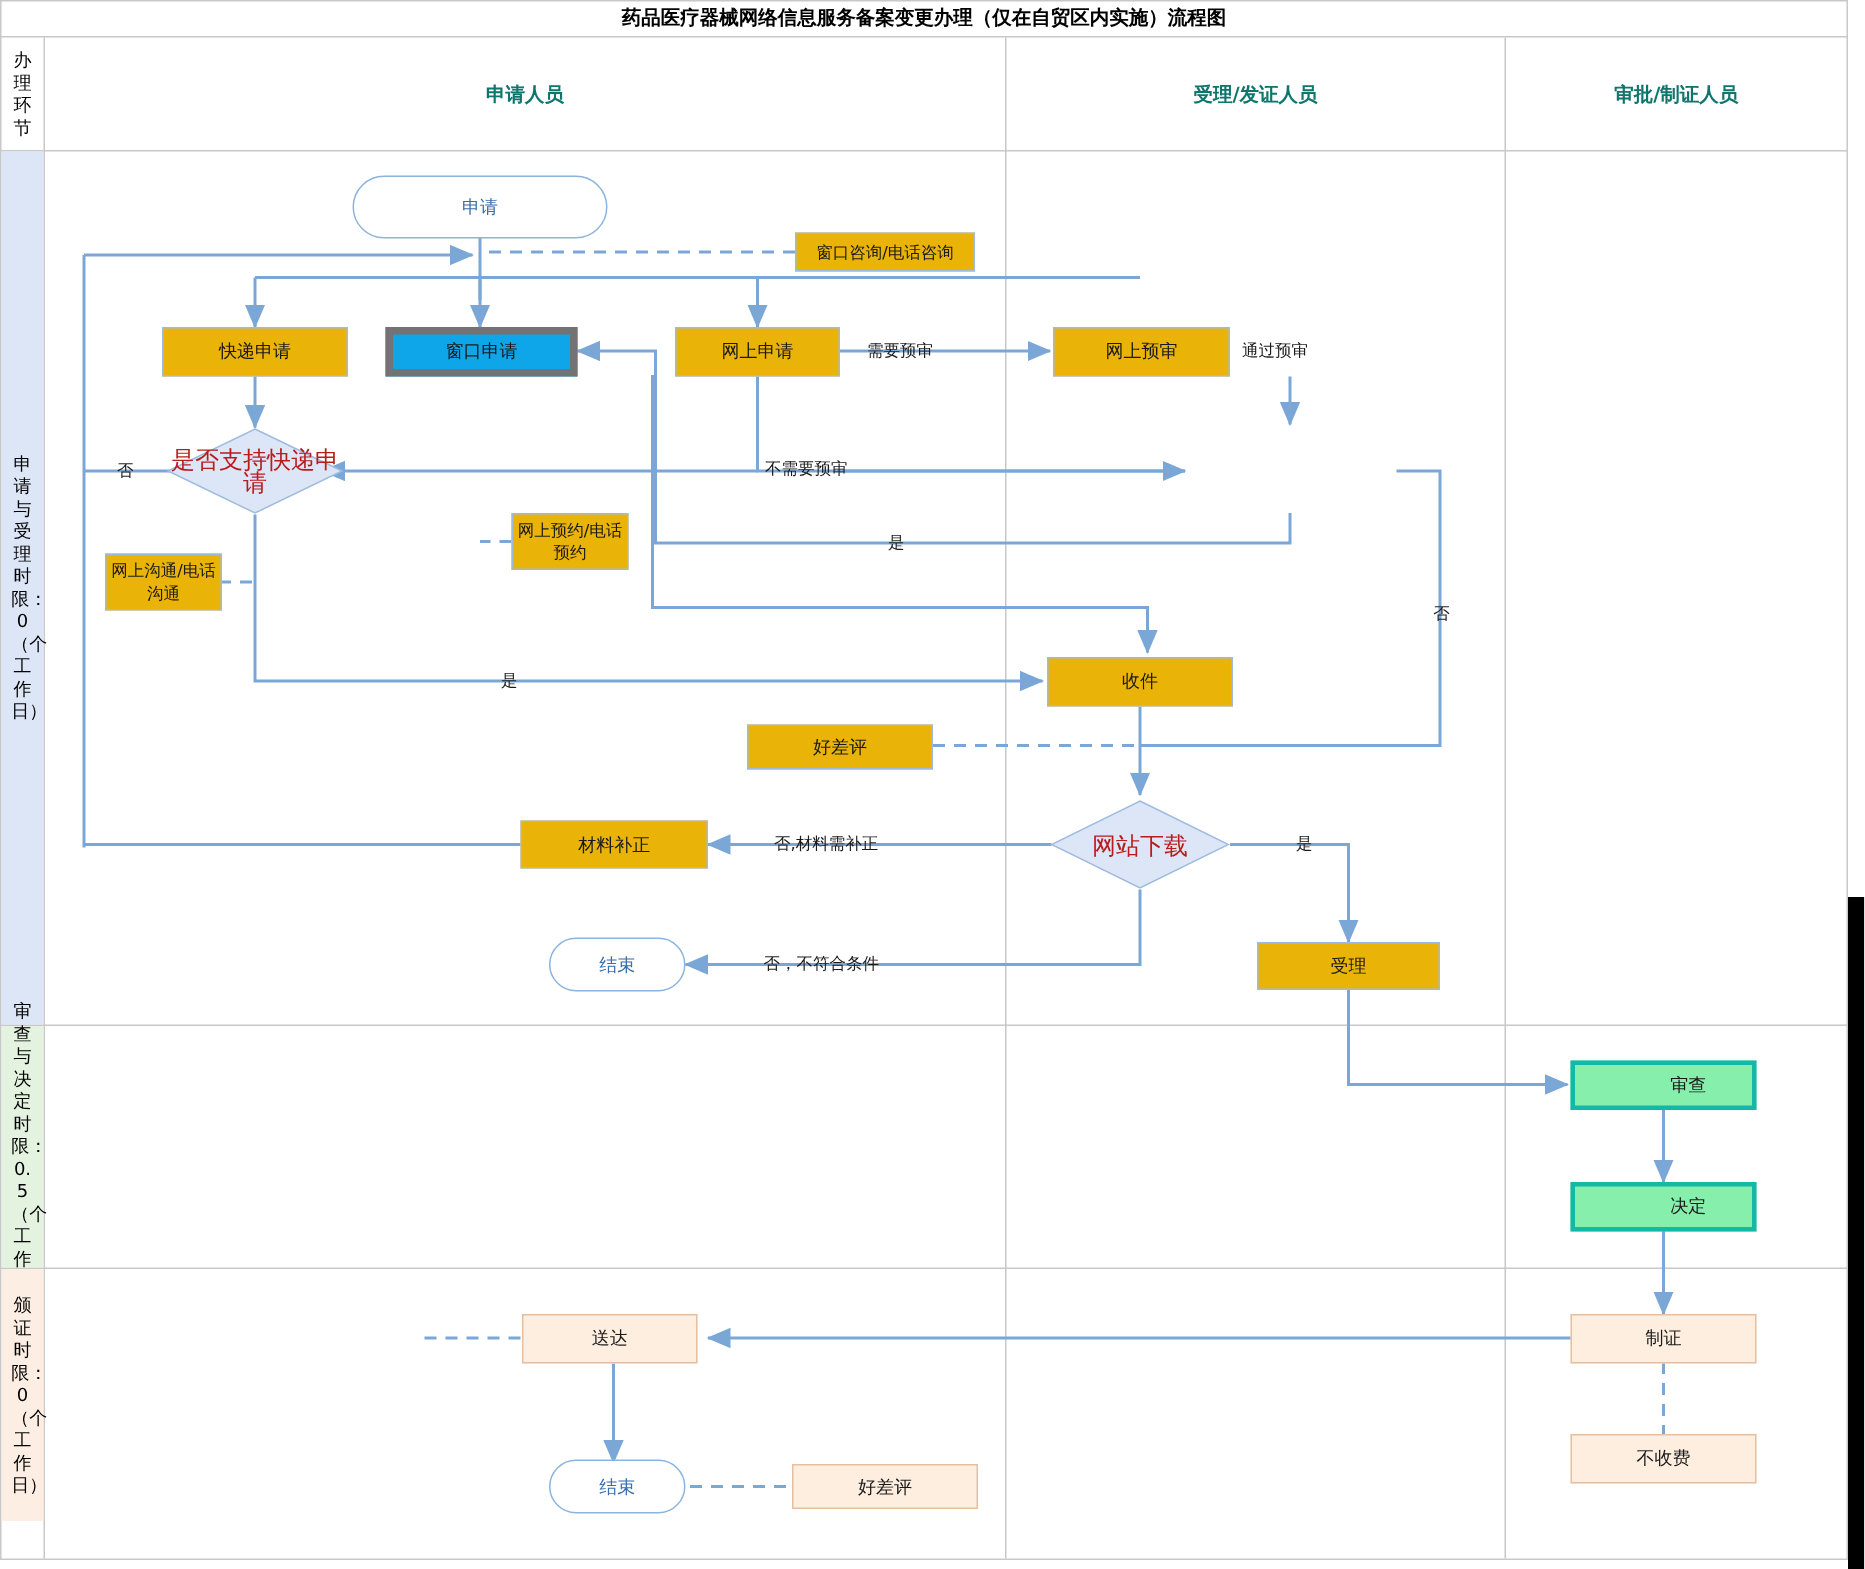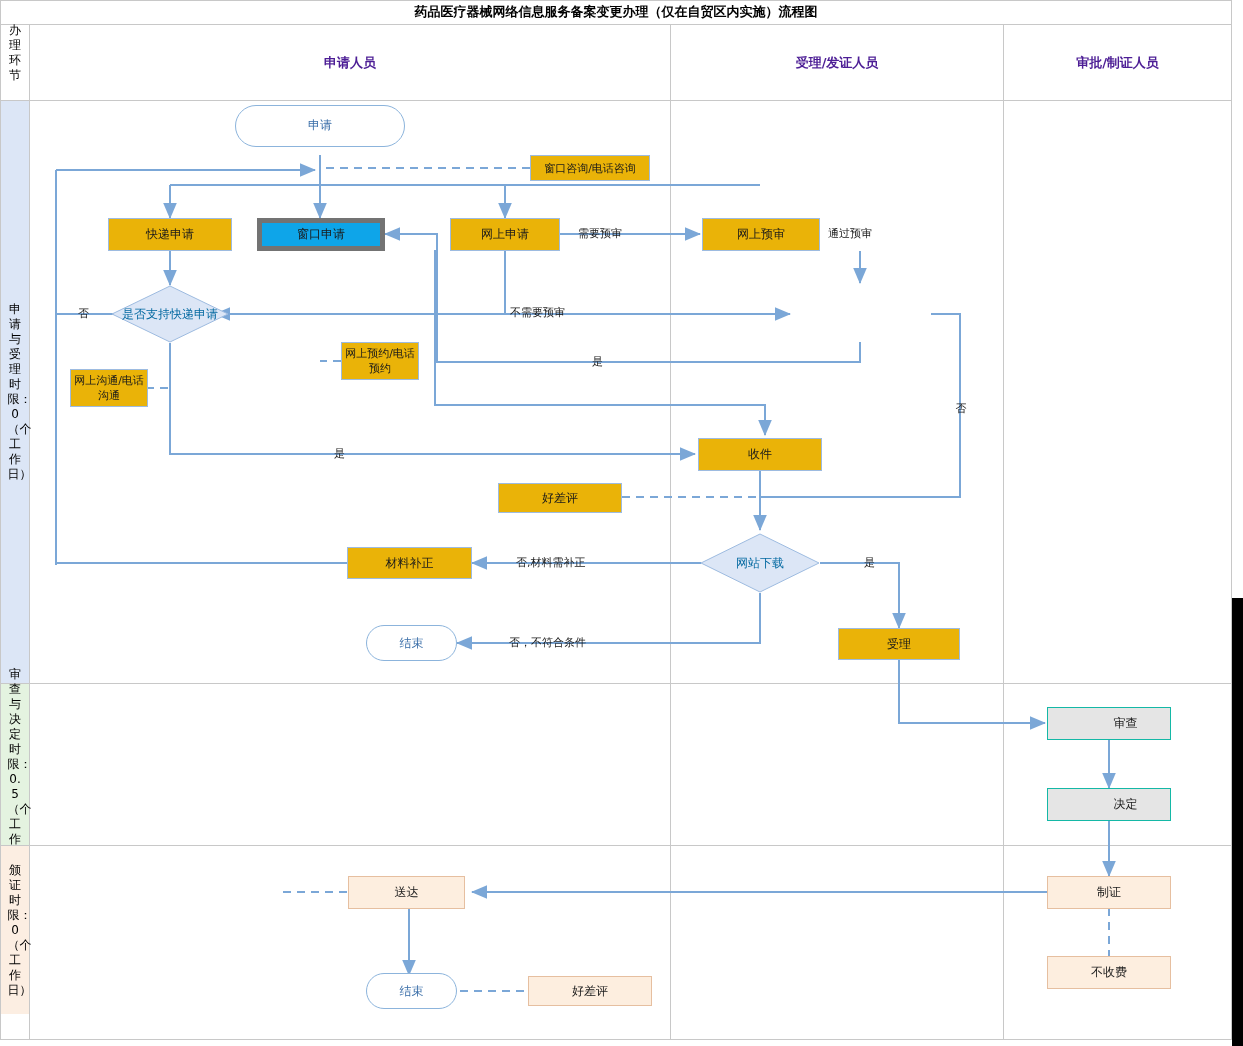--- a/index.html
+++ b/index.html
@@ -7,37 +7,37 @@
   #page{position:relative;width:1243px;height:1046px;overflow:hidden;background:#fff;}
 
   
   .frame{position:absolute;left:0;top:0;width:1232px;height:1040px;border:1px solid #c8c8c8;box-sizing:border-box;}
   .title-bar{position:absolute;left:0;top:0;width:1232px;height:25px;border-bottom:1px solid #c8c8c8;box-sizing:border-box;
              display:flex;align-items:center;justify-content:center;font-size:13px;font-weight:bold;color:#000;}
   .hdr-row{position:absolute;left:0;top:25px;width:1232px;height:76px;border-bottom:1px solid #c8c8c8;box-sizing:border-box;}
   .vline{position:absolute;top:25px;width:1px;background:#c8c8c8;}
   .hline{position:absolute;left:0;width:1232px;height:1px;background:#c8c8c8;}
   .hdr-cell{position:absolute;top:25px;height:75px;display:flex;align-items:center;justify-content:center;
-            font-size:13px;font-weight:bold;color:#4c1d95;}
+            font-size:13px;font-weight:bold;color:#0f766e;}
   .sidecell{position:absolute;left:1px;width:28px;display:flex;align-items:center;justify-content:center;
             font-size:12px;line-height:15px;color:#000;writing-mode:horizontal-tb;text-align:center;box-sizing:border-box;}
   .sidecell span{display:block;width:15px;word-break:break-all;}
 
   
   .node{position:absolute;box-sizing:border-box;display:flex;align-items:center;justify-content:center;
         text-align:center;font-size:12px;line-height:15px;color:#1a1a1a;}
   .rect-b{background:#eab308;border:1px solid #9dbbe0;}
   .rect-b2{background:#0ea5e9;border:5px solid #737373;}
-  .rect-g{background:#e5e5e5;border:1px solid #14b8a6;padding-left:33px;}
+  .rect-g{background:#86efac;border:3px solid #14b8a6;padding-left:33px;}
   .rect-o{background:#fdeedf;border:1px solid #e6bfa0;}
   .term{background:#fff;border:1.5px solid #8cb4dc;border-radius:22px;color:#3a6ea8;}
   .dia-wrap{position:absolute;}
   .dia-wrap svg{position:absolute;left:0;top:0;}
   .dia-txt{position:absolute;left:0;top:0;width:100%;height:100%;display:flex;align-items:center;justify-content:center;
-           text-align:center;font-size:12px;line-height:15px;color:#0369a1;}
+           text-align:center;font-size:16px;line-height:15px;color:#b91c1c;}
 
   
   .edges{position:absolute;left:0;top:0;width:1243px;height:1046px;pointer-events:none;}
   .lbl{position:absolute;font-size:11px;color:#1a1a1a;white-space:nowrap;}
   .lbl-v{position:absolute;font-size:11px;color:#1a1a1a;white-space:nowrap;writing-mode:vertical-rl;}
   .scrollstrip{position:absolute;right:0;width:11px;background:#000;}
 </style>
 </head>
 <body>
 
@@ -49,21 +49,21 @@
 
   <div class="hdr-row"></div>
 
   <div class="vline" style="left:29px;height:1014px;"></div>
   <div class="vline" style="left:670px;height:1014px;"></div>
   <div class="vline" style="left:1003px;height:1014px;"></div>
 
   <div class="hline" style="top:683px;"></div>
   <div class="hline" style="top:845px;"></div>
 
-  <div class="sidecell" style="top:16px;height:74px;">
+  <div class="sidecell" style="top:26px;height:74px;">
     <span>办理环节</span>
   </div>
   <div class="hdr-cell" style="left:30px;width:640px;">申请人员</div>
   <div class="hdr-cell" style="left:671px;width:332px;">受理/发证人员</div>
   <div class="hdr-cell" style="left:1004px;width:227px;">审批/制证人员</div>
 
   <div class="sidecell" style="top:101px;height:582px;background:#dce6f6;">
     <span>申请与受理时限：0（个工作日）</span>
   </div>
   <div class="sidecell" style="top:684px;height:161px;background:#e4f3e0;">
@@ -139,21 +139,21 @@
       <path d="M409,909 L409,975" marker-end="url(#ar)"></path>
 
       <path d="M530,168 L322,168" stroke-dasharray="8,6"></path>
       <path d="M146,388 L170,388" stroke-dasharray="8,6"></path>
       <path d="M341,361 L320,361" stroke-dasharray="8,6"></path>
       <path d="M460,991 L528,991" stroke-dasharray="8,6"></path>
       <path d="M283,892 L348,892" stroke-dasharray="8,6"></path>
     </g>
   </svg>
 
-  <div class="node term" style="left:235px;top:105px;width:170px;height:42px;font-family:Liberation Mono, monospace;">申请</div>
+  <div class="node term" style="left:235px;top:117px;width:170px;height:42px;">申请</div>
 
   <div class="node rect-b" style="left:530px;top:155px;width:120px;height:26px;font-size:11px;">窗口咨询/电话咨询</div>
 
   <div class="node rect-b" style="left:108px;top:218px;width:124px;height:33px;">快递申请</div>
   <div class="node rect-b2" style="left:257px;top:218px;width:128px;height:33px;">窗口申请</div>
   <div class="node rect-b" style="left:450px;top:218px;width:110px;height:33px;">网上申请</div>
   <div class="node rect-b" style="left:702px;top:218px;width:118px;height:33px;">网上预审</div>
 
   <div class="dia-wrap" style="left:111px;top:285px;width:118px;height:58px;">
     <svg width="118" height="58">

